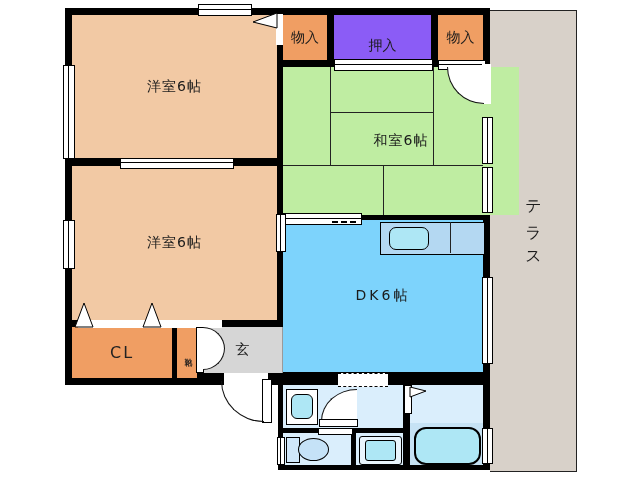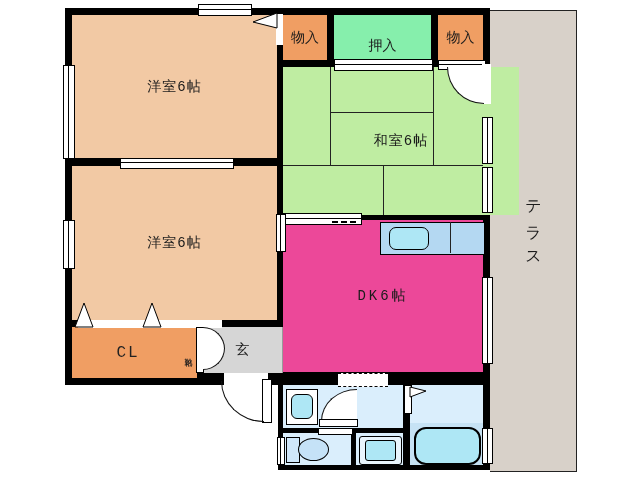--- a/index.html
+++ b/index.html
@@ -6,21 +6,20 @@
   .plan{
     position:relative;width:640px;height:480px;background:#ffffff;
     font-family:"DejaVu Sans","Liberation Sans",sans-serif;color:#1b1b1b;
     overflow:hidden;
   }
   .abs{position:absolute;}
   .base{position:absolute;background:#000;}
   .room{
     position:absolute;display:flex;align-items:center;justify-content:center;
     text-align:center;
-    font-family:Liberation Mono, monospace;
   }
   .room-label{font-size:14px;letter-spacing:1px;}
   .small-label{font-size:14px;}
   .cl-label{font-size:16px;letter-spacing:2px;color:#222;}
   .gen-label{font-size:14px;}
   .vtext{writing-mode:vertical-rl;text-orientation:upright;}
   .shoe-label{font-size:8px;letter-spacing:1px;}
   .terrace{
     position:absolute;background:#d8d1c9;
     border-top:1px solid #222;border-right:1px solid #222;border-bottom:1px solid #222;
@@ -63,53 +62,53 @@
     </div>
   </div>
 
   <div class="room" style="left:72px;top:15px;width:205px;height:143px;background:#f2c9a4;">
     <span class="room-label">洋室6帖</span>
   </div>
 
   <div class="room" style="left:283px;top:15px;width:44px;height:45px;background:#f09e63;">
     <span class="small-label">物入</span>
   </div>
-  <div class="room" style="left:334px;top:15px;width:97px;height:61px;background:#86efac;">
+  <div class="room" style="left:334px;top:15px;width:97px;height:61px;background:#8b5cf6;">
     <span class="small-label">押入</span>
   </div>
   <div class="room" style="left:438px;top:15px;width:45px;height:45px;background:#f09e63;">
     <span class="small-label">物入</span>
   </div>
 
   <div class="room" style="left:283px;top:67px;width:236px;height:148px;background:#bfeda2;">
     <span class="room-label">和室6帖</span>
   </div>
 
   <div class="line" style="left:330px;top:67px;width:1px;height:98px;"></div>
   <div class="line" style="left:433px;top:67px;width:1px;height:98px;"></div>
   <div class="line" style="left:330px;top:112px;width:103px;height:1px;"></div>
   <div class="line" style="left:283px;top:165px;width:200px;height:1px;"></div>
   <div class="line" style="left:383px;top:165px;width:1px;height:50px;"></div>
 
   <div class="room" style="left:72px;top:166px;width:205px;height:154px;background:#f2c9a4;">
     <span class="room-label">洋室6帖</span>
   </div>
 
-  <div class="room" style="left:72px;top:327px;width:100px;height:51px;background:#f09e63;padding-left:6px;">
+  <div class="room" style="left:72px;top:327px;width:100px;height:51px;background:#f09e63;">
     <span class="cl-label">CL</span>
   </div>
   <div class="room" style="left:177px;top:327px;width:20px;height:51px;background:#f09e63;">
     <span class="shoe-label vtext">靴箱</span>
   </div>
   <div class="room" style="left:202px;top:327px;width:81px;height:46px;background:#d6d6d6;">
     <span class="gen-label">玄</span>
   </div>
   <div class="thinline" style="left:282px;top:327px;width:1px;height:46px;"></div>
 
-  <div class="room" style="left:283px;top:220px;width:200px;height:152px;background:#ec4899;">
+  <div class="room" style="left:283px;top:220px;width:200px;height:152px;background:#7dd3fc;">
     <span class="room-label" style="letter-spacing:3px;">DK6帖</span>
   </div>
 
   <div class="fixture" style="left:380px;top:222px;width:103px;height:31px;background:#b4d8f2;"></div>
   <div class="line" style="left:450px;top:222px;width:1px;height:31px;"></div>
   <div class="fixture" style="left:389px;top:227px;width:38px;height:21px;background:#aee7f5;border-radius:7px;"></div>
 
   <div class="room" style="left:283px;top:385px;width:120px;height:43px;background:#daeefc;"></div>
   <div class="room" style="left:283px;top:433px;width:68px;height:32px;background:#daeefc;"></div>
   <div class="room" style="left:356px;top:433px;width:47px;height:32px;background:#daeefc;"></div>

